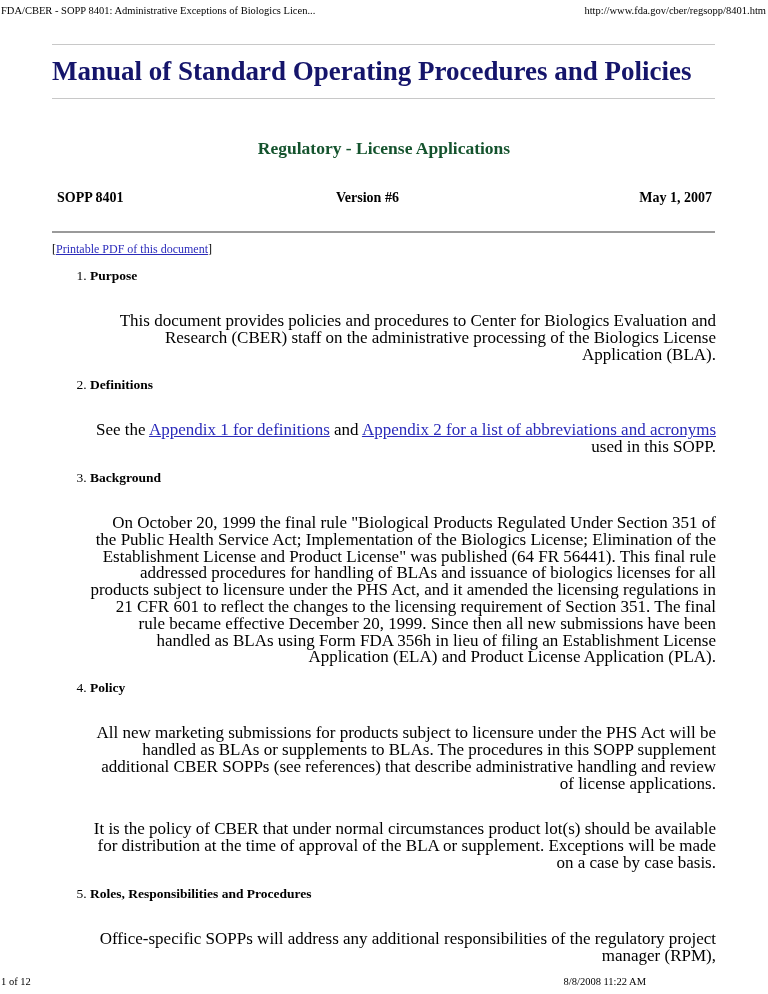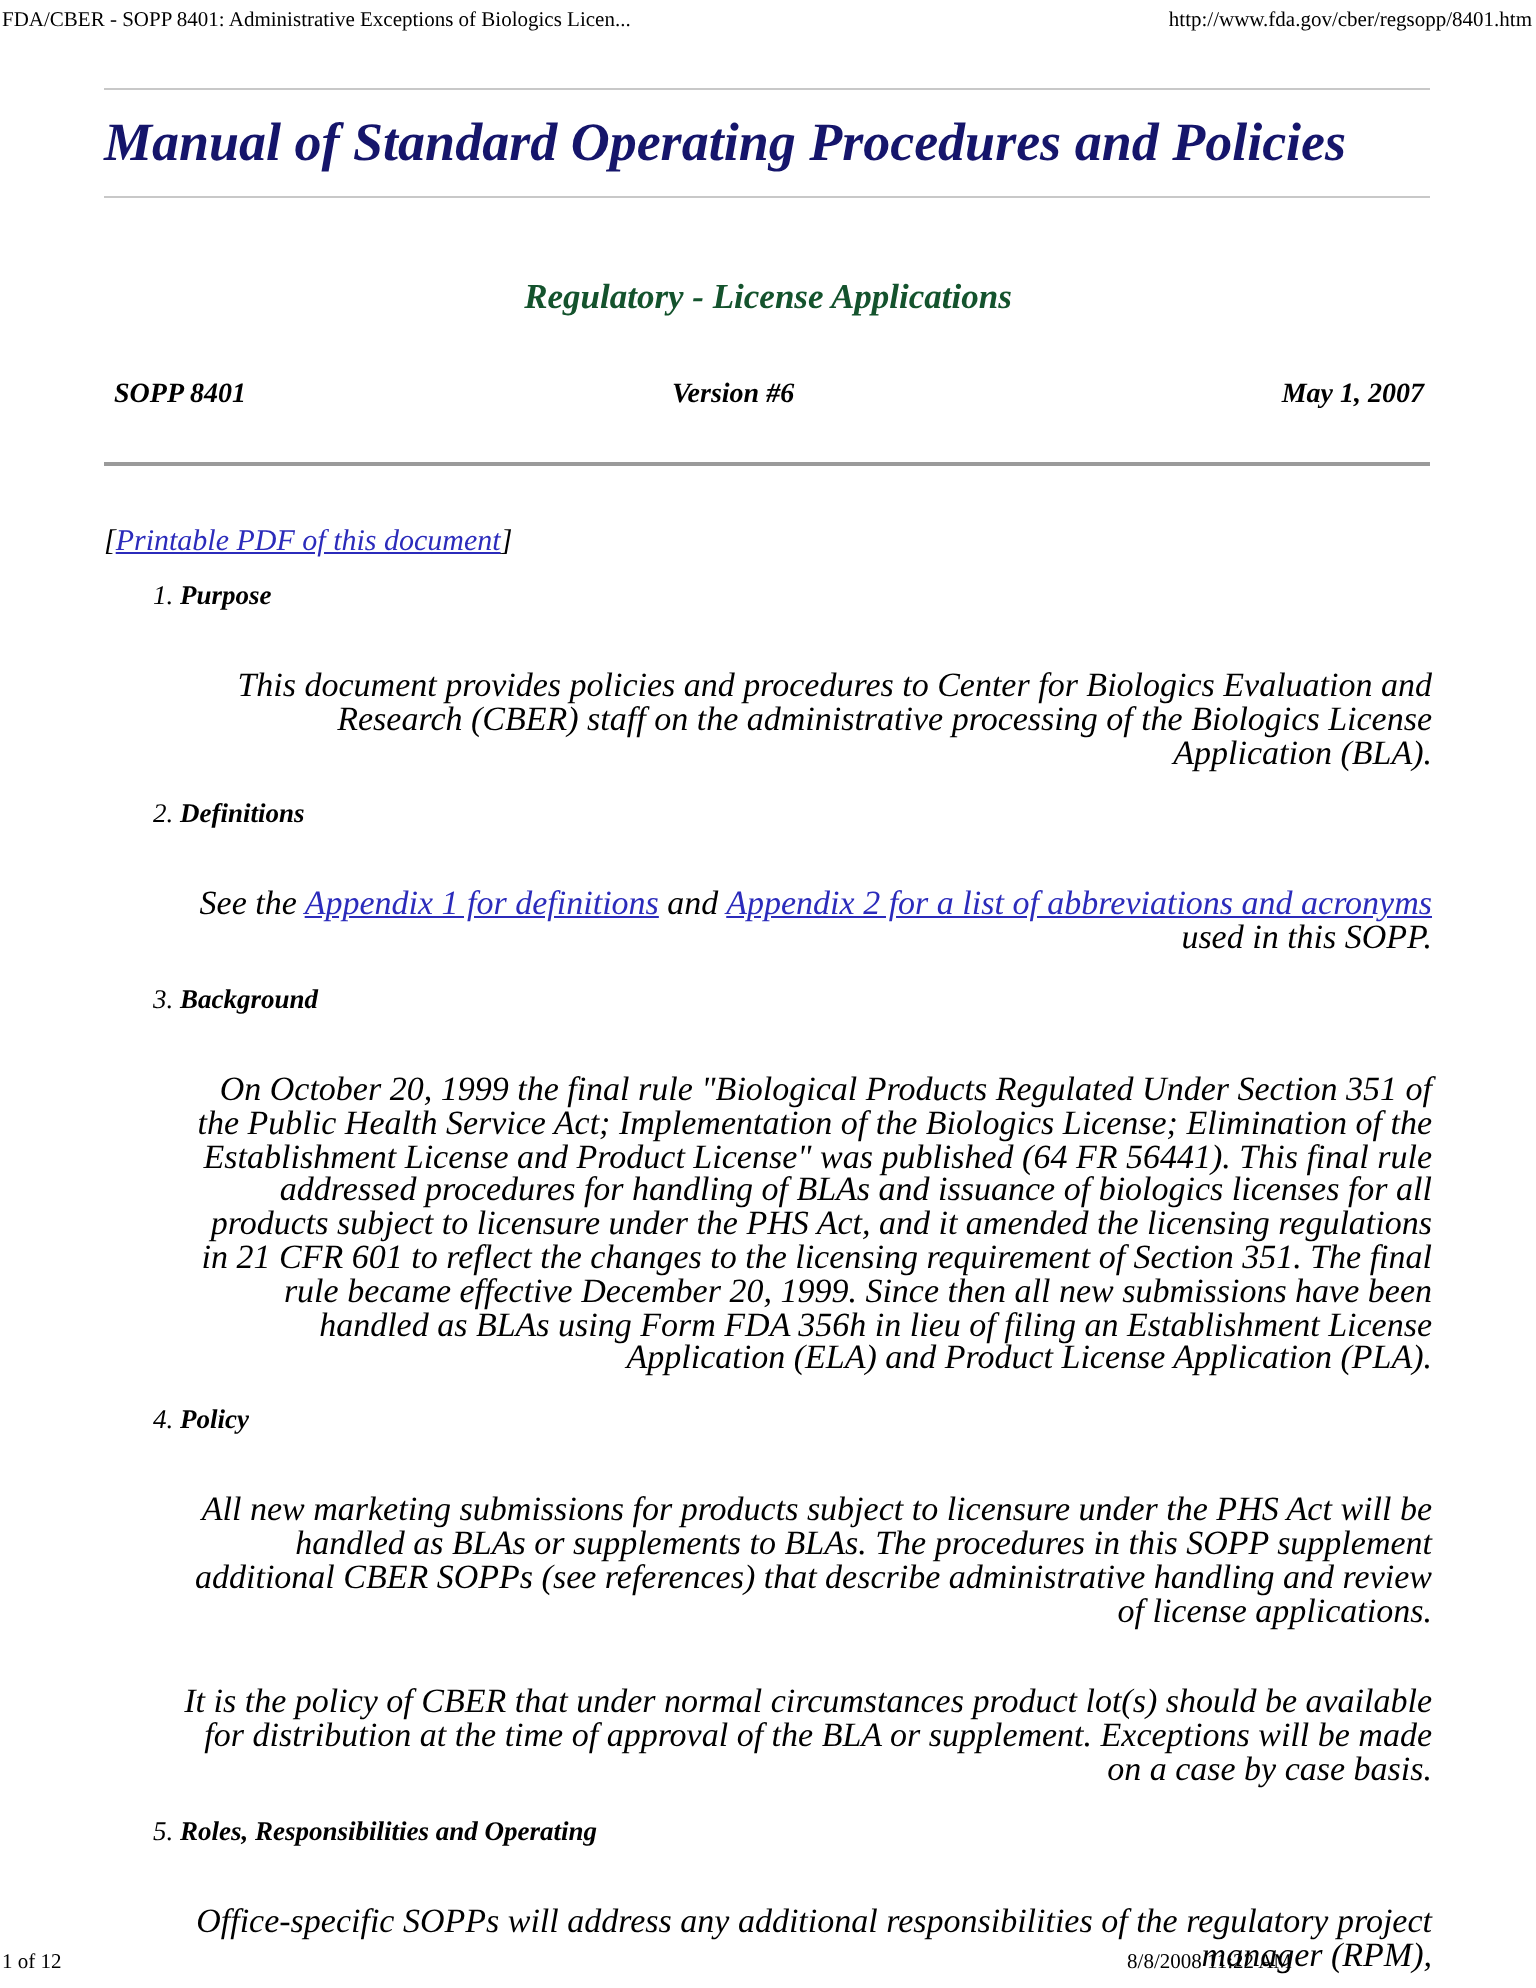--- a/index.html
+++ b/index.html
@@ -61,21 +61,20 @@
     right: 2px;
     top: 0;
   }
 
   
   .page {
     position: absolute;
     top: 44px;
     left: 0px;
     width: 614px;
-    font-style: italic;
   }
   .content {
     margin: 0 52px 0 52px;
     width: 664px;
   }
 
   hr.rule-thin {
     border: 0;
     border-top: 1px solid #c8c8c8;
     height: 0;
@@ -120,22 +119,22 @@
     font-size: 14px;
     font-weight: bold;
   }
   .meta-row .meta-left   { position: absolute; left: 5px;  top: 0; }
   .meta-row .meta-center { position: absolute; left: 284px; top: 0; }
   .meta-row .meta-right  { position: absolute; right: 4px; top: 0; }
 
   .rule-after-meta { margin-top: 21px; }
 
   .pdf-line {
-    margin-top: 30px;
-    font-size: 15px;
+    margin-top: 8px;
+    font-size: 12px;
     line-height: 16px;
     color: #000;
   }
   a.doclink {
     color: #2b2bbb;
     text-decoration: underline;
   }
 
   ol.sopp-list {
     margin: 10px 0 0 0;
@@ -217,21 +216,21 @@
         <p class="para">On October 20, 1999 the final rule "Biological Products Regulated Under Section 351 of the Public Health Service Act; Implementation of the Biologics License; Elimination of the Establishment License and Product License" was published (64 FR 56441). This final rule addressed procedures for handling of BLAs and issuance of biologics licenses for all products subject to licensure under the PHS Act, and it amended the licensing regulations in 21 CFR 601 to reflect the changes to the licensing requirement of Section 351. The final rule became effective December 20, 1999. Since then all new submissions have been handled as BLAs using Form FDA 356h in lieu of filing an Establishment License Application (ELA) and Product License Application (PLA).</p>
       </li>
 
       <li>
         <span class="item-title">Policy</span>
         <p class="para">All new marketing submissions for products subject to licensure under the PHS Act will be handled as BLAs or supplements to BLAs. The procedures in this SOPP supplement additional CBER SOPPs (see references) that describe administrative handling and review of license applications.</p>
         <p class="para">It is the policy of CBER that under normal circumstances product lot(s) should be available for distribution at the time of approval of the BLA or supplement. Exceptions will be made on a case by case basis.</p>
       </li>
 
       <li>
-        <span class="item-title">Roles, Responsibilities and Operating</span>
+        <span class="item-title">Roles, Responsibilities and Procedures</span>
         <p class="para">Office-specific SOPPs will address any additional responsibilities of the regulatory project manager (RPM),</p>
       </li>
 
     </ol>
   </div>
 </div>
 
 <div class="print-footer">
   <span class="pf-left">1 of 12</span>
   <span class="pf-right">8/8/2008 11:22 AM</span>

